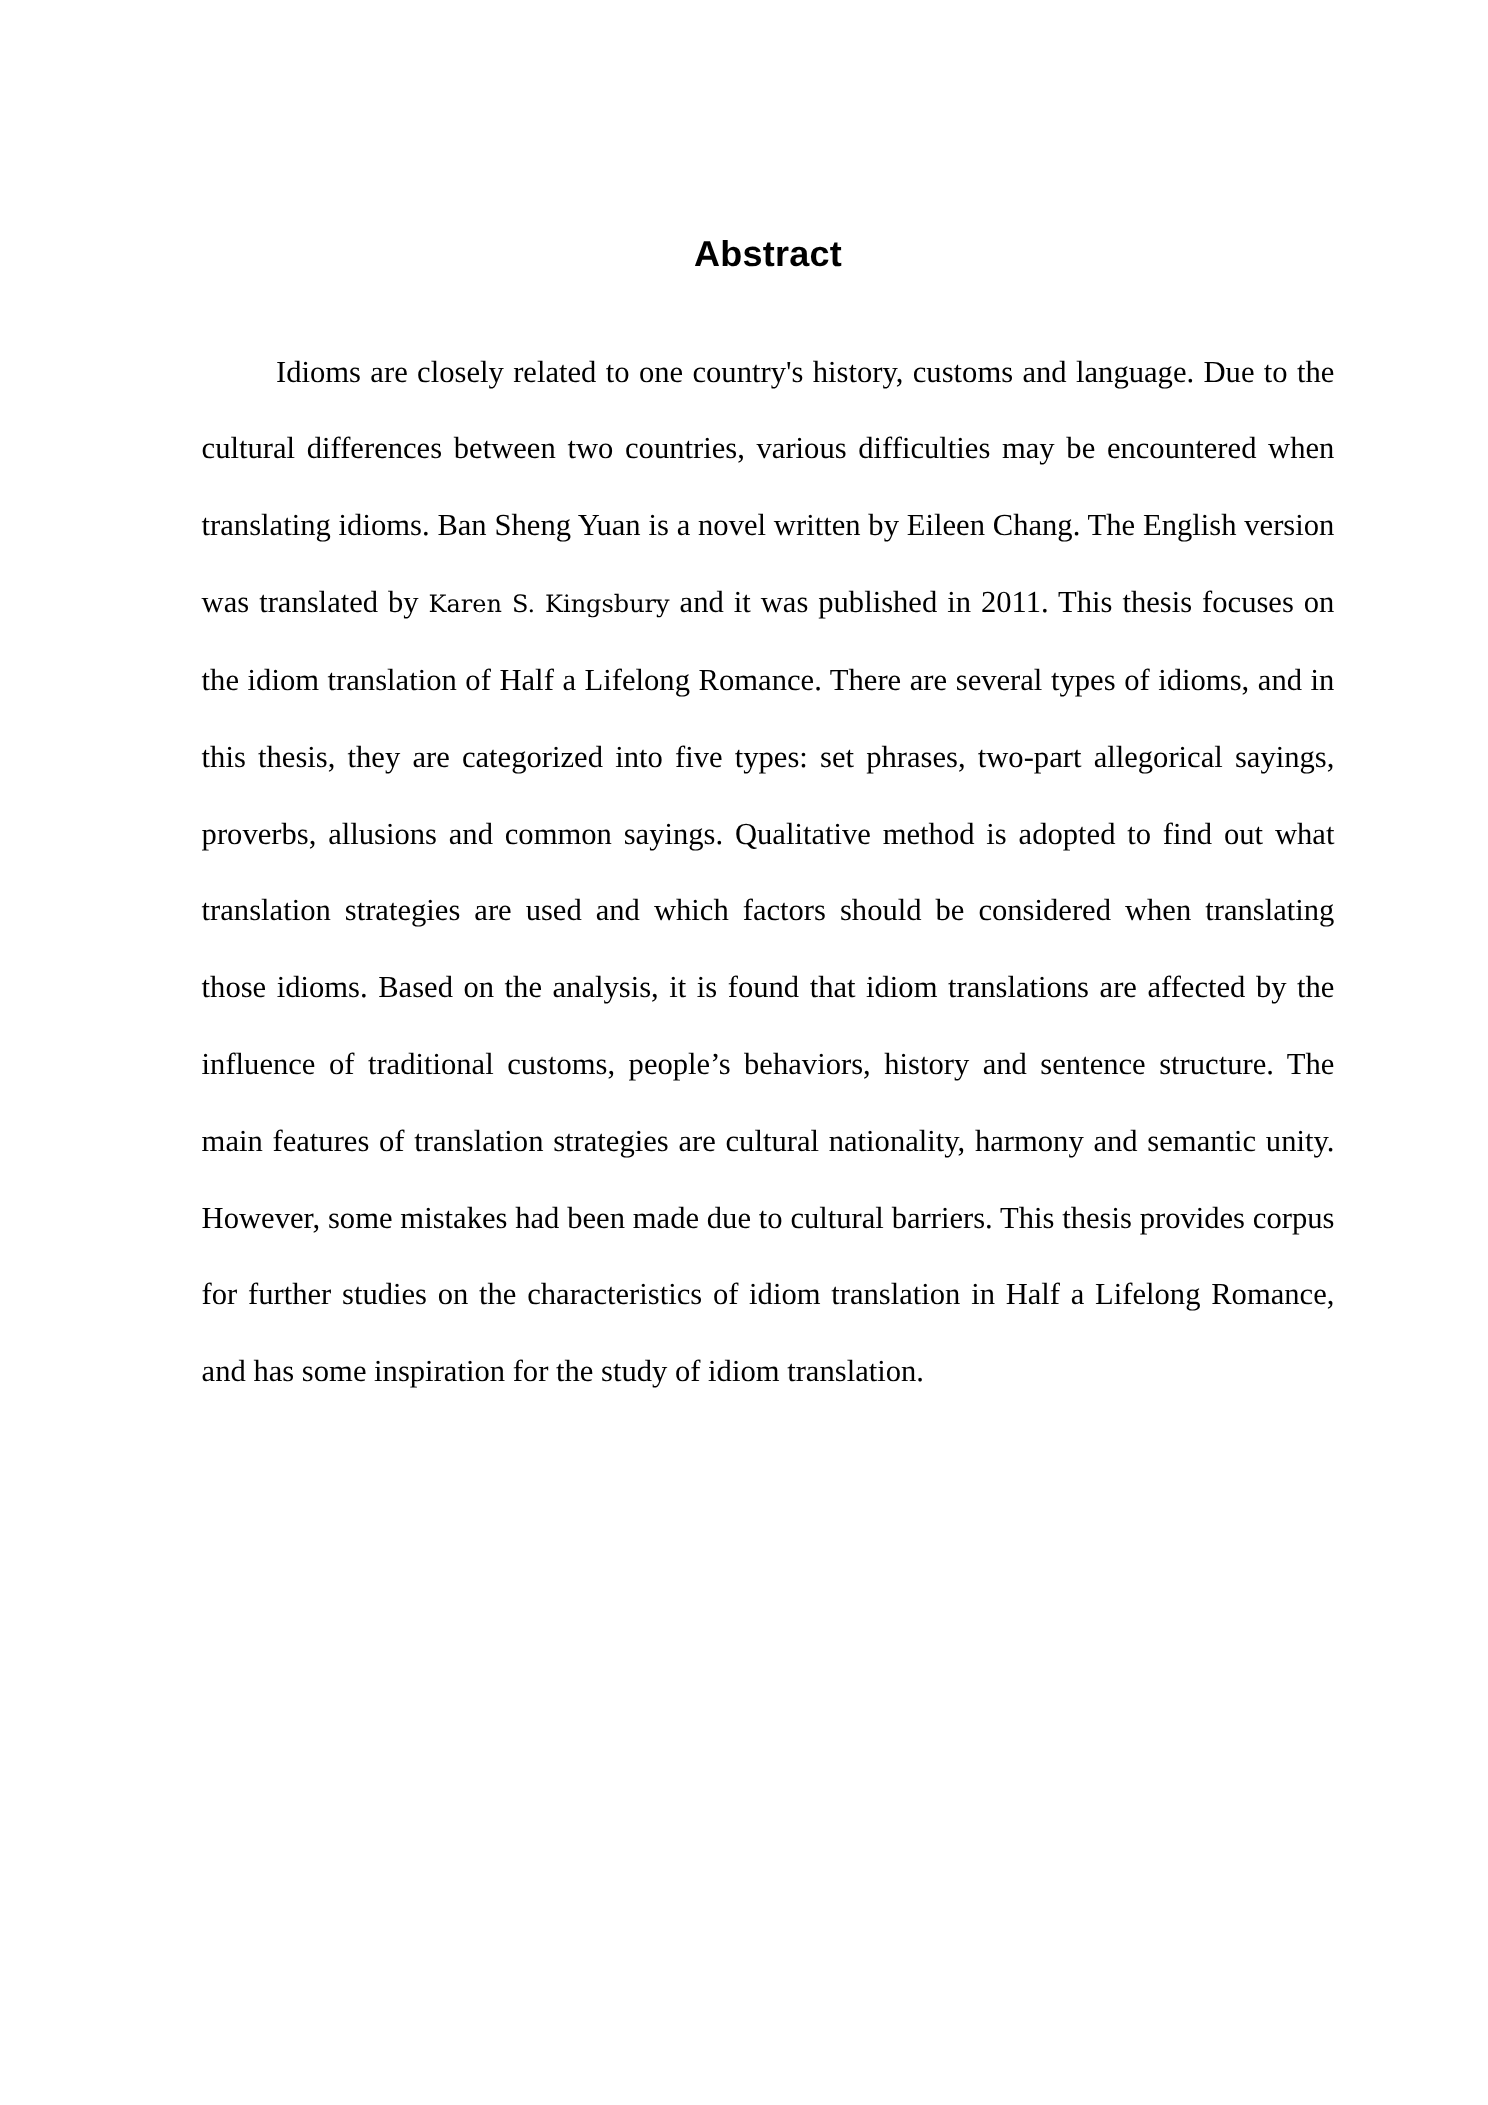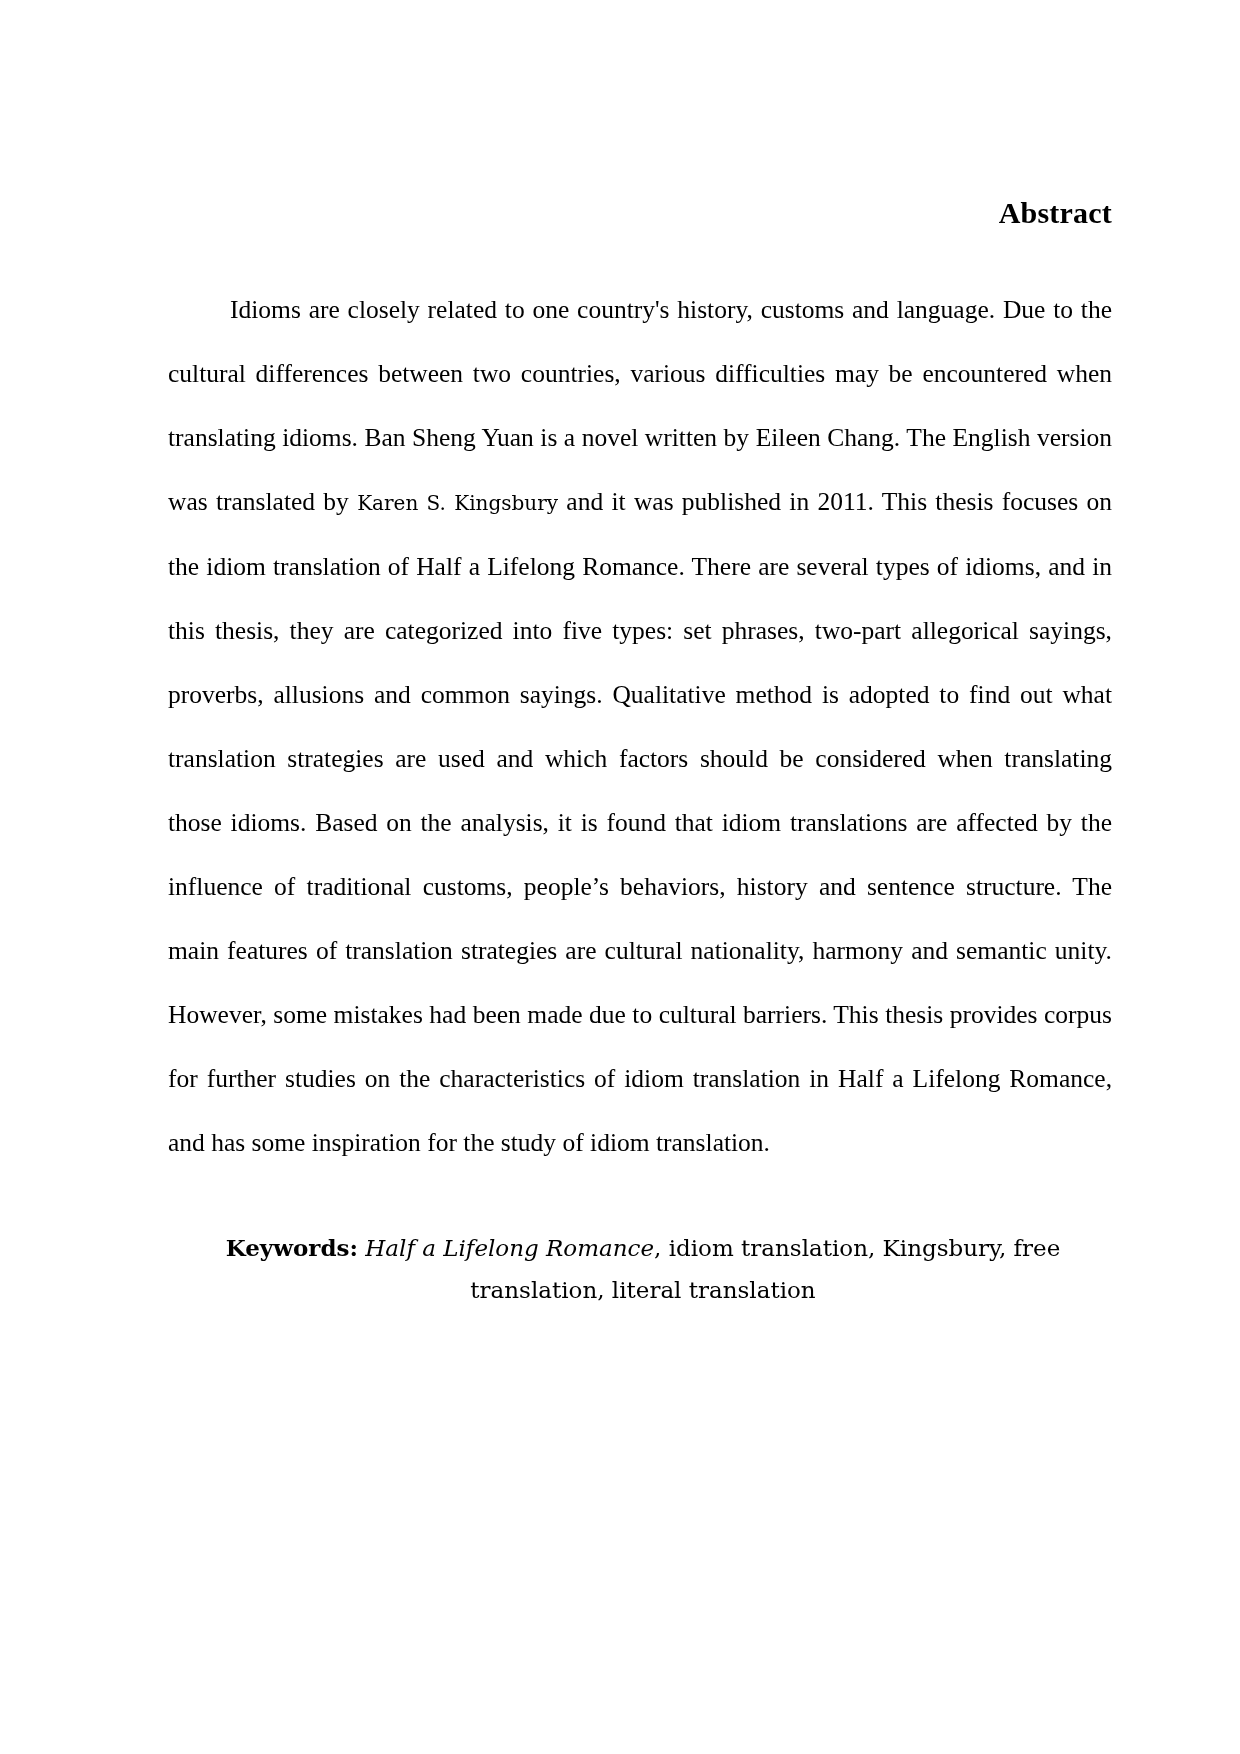--- a/index.html
+++ b/index.html
@@ -23,24 +23,24 @@
     height: 1754px;
     background: #fff;
   }
   .content {
     position: absolute;
     left: 168px;
     top: 0;
     width: 944px;
   }
   .doc-title {
-    font-family: Liberation Serif, serif;
+    font-family: Liberation Sans, sans-serif;
     font-weight: bold;
     font-size: 30px;
-    text-align: right;
+    text-align: center;
     margin-top: 196px;
     letter-spacing: 0.2px;
   }
   .abstract-body {
     margin-top: 48px;
     font-size: 25.5px;
     line-height: 64px;
     text-align: justify;
     text-justify: inter-word;
     text-indent: 62px;
@@ -70,20 +70,15 @@
 </head>
 <body>
 
 <div class="page">
   <div class="content">
 
     <h1 class="doc-title">Abstract</h1>
 
     <p class="abstract-body"><span>Idioms are closely related to one country's history, customs and language. Due to the cultural differences between two countries, various difficulties may be encountered when translating idioms. </span><span class="it">Ban Sheng Yuan</span><span> is a novel written by Eileen Chang. The English version was translated by </span><span class="nm">Karen S. Kingsbury</span><span> and it was published in 2011. This thesis focuses on the idiom translation of </span><span class="it">Half a Lifelong Romance</span><span>. There are several types of idioms, and in this thesis, they are categorized into five types: set phrases, two-part allegorical sayings, proverbs, allusions and common sayings. Qualitative method is adopted to find out what translation strategies are used and which factors should be considered when translating those idioms. Based on the analysis, it is found that idiom translations are affected by the influence of traditional customs, people’s behaviors, history and sentence structure. The main features of translation strategies are cultural nationality, harmony and semantic unity. However, some mistakes had been made due to cultural barriers. This thesis provides corpus for further studies on the characteristics of idiom translation in </span><span class="it">Half a Lifelong Romance</span><span>, and has some inspiration for the study of idiom translation.</span></p>
 
-    <p class="keywords">
-      <span class="kw-label">Keywords:</span>
-      <span> </span>
-      <span class="kw-title">Half a Lifelong Romance</span><span>, idiom translation, Kingsbury, free translation, literal translation</span>
-    </p>
 
   </div>
 </div>
 
 </body></html>

